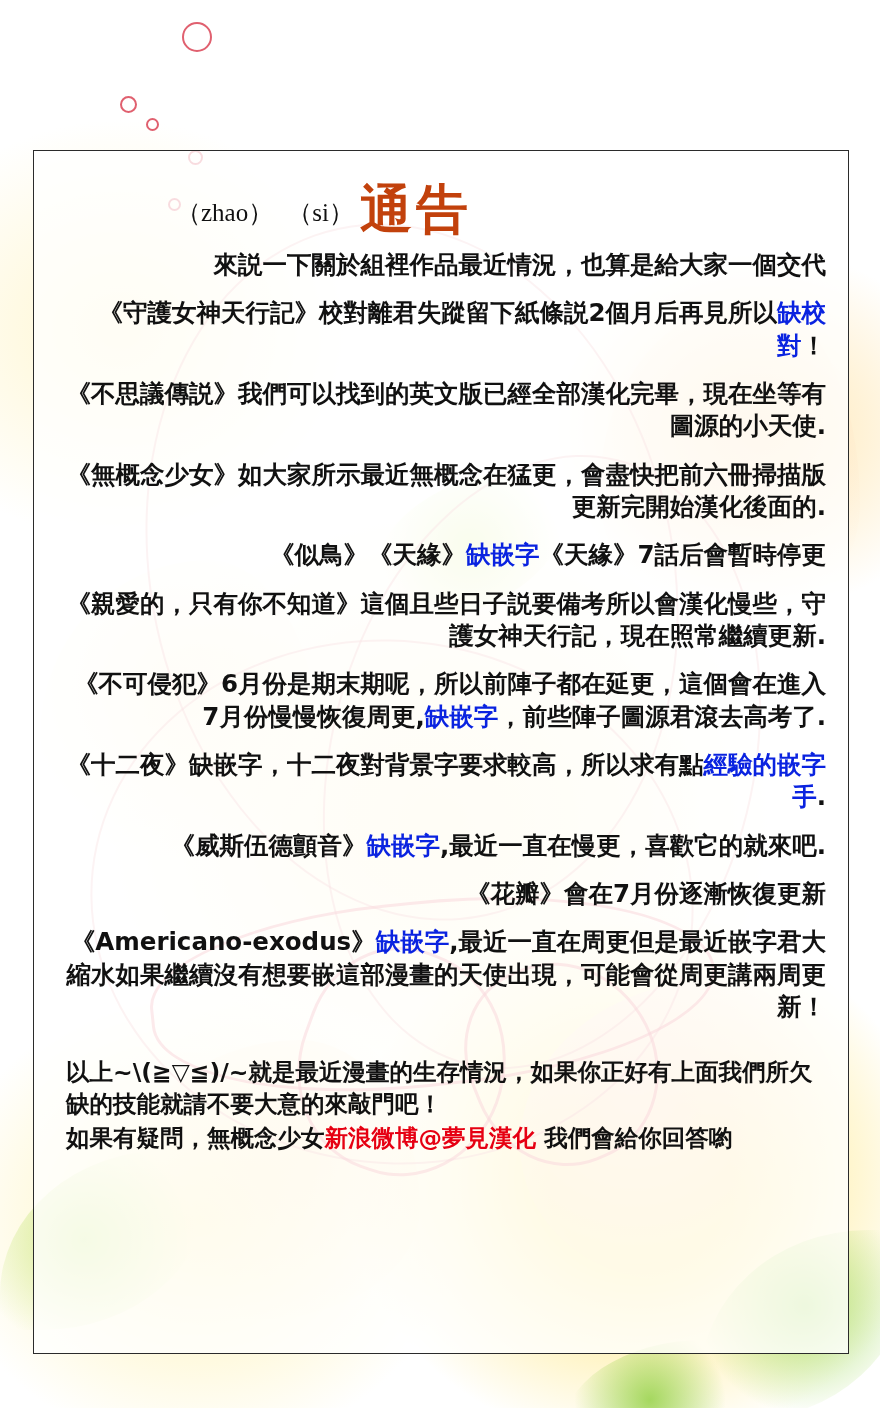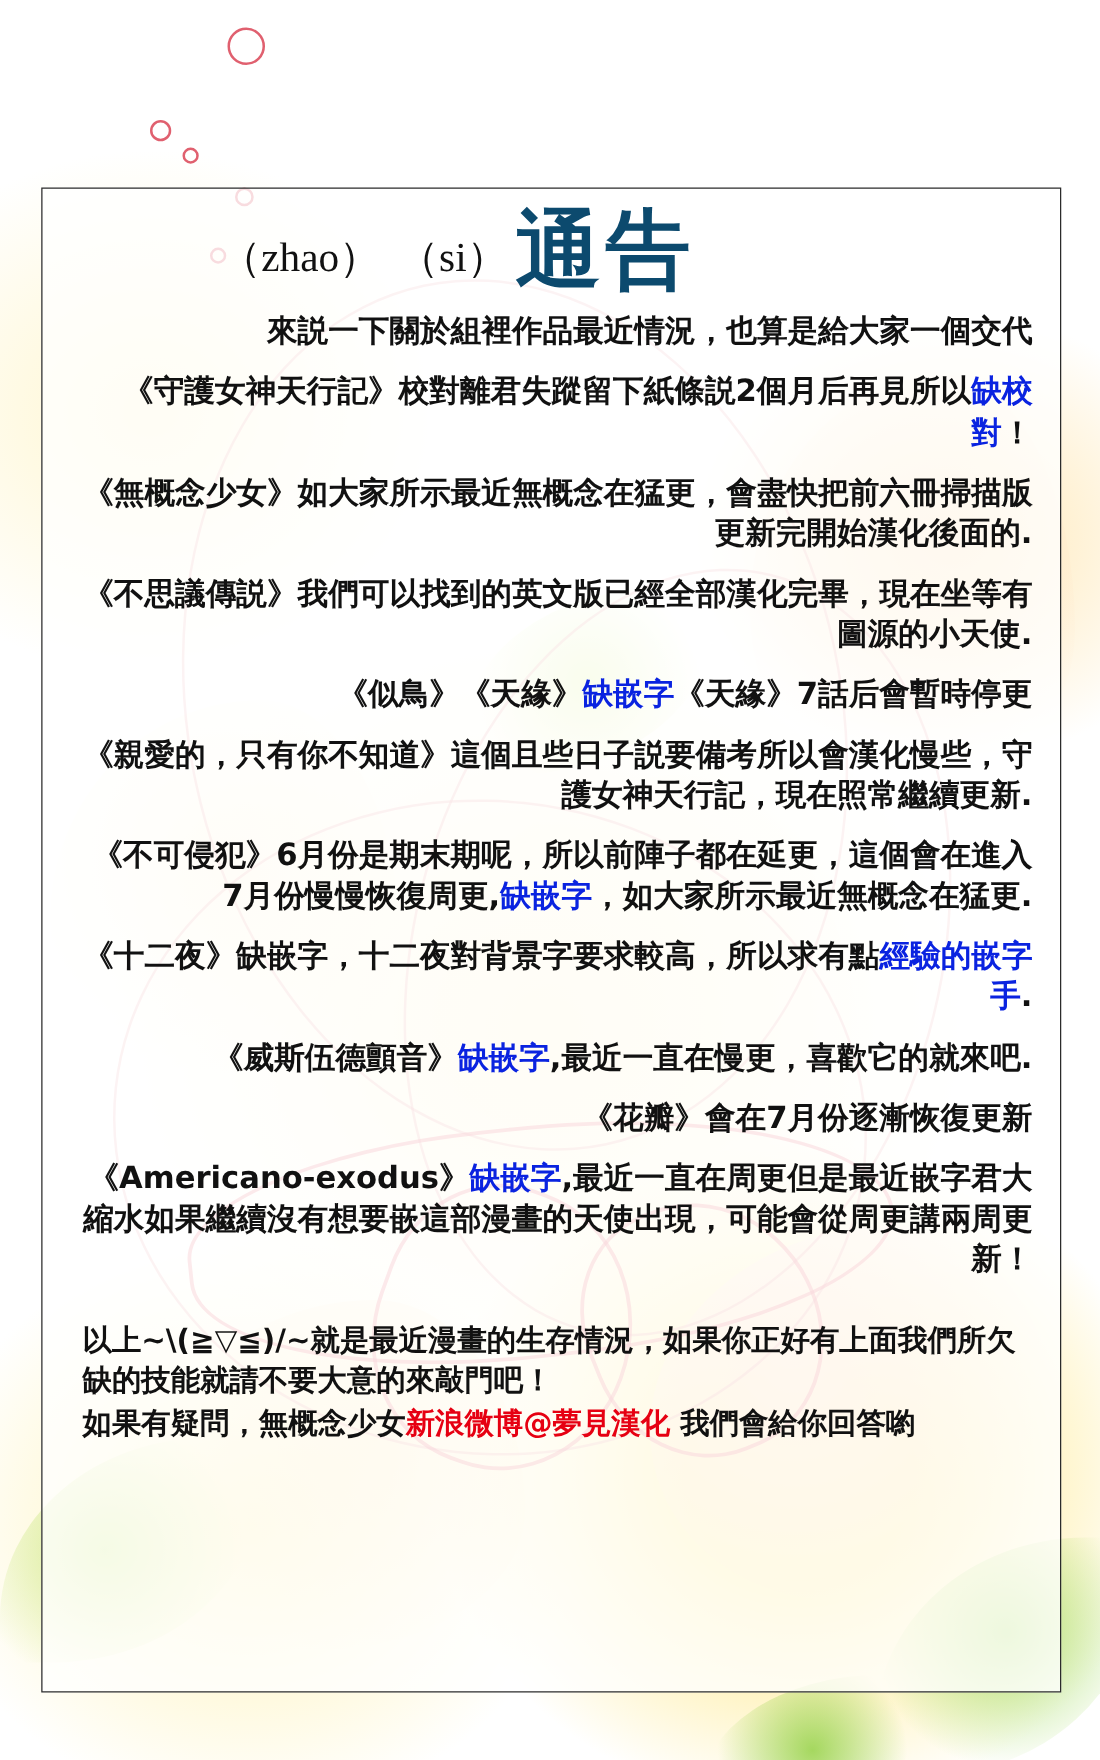--- a/index.html
+++ b/index.html
@@ -85,31 +85,31 @@
   }
   .title-row {
     display: flex;
     align-items: flex-end;
     gap: 6px;
     padding-left: 120px;
     margin-bottom: 10px;
     height: 70px;
   }
   .pinyin {
-    font-size: 33px;
+    font-size: 25px;
     color: #111;
     letter-spacing: 0px;
     padding-bottom: 10px;
     font-family: "Liberation Serif", serif;
   }
   .pinyin.second { margin-left: 8px; margin-top: 48px; }
   .title-main {
-    font-size: 68px;
+    font-size: 52px;
     font-weight: bold;
-    color: #0c4a6e;
+    color: #c2410c;
     letter-spacing: 4px;
     line-height: 1;
     padding-bottom: 4px;
     font-family: "DejaVu Sans", sans-serif;
   }
   .body {
     font-size: 24.5px;
     line-height: 1.32;
     color: #111;
     font-family: "DejaVu Sans", sans-serif;
@@ -166,25 +166,25 @@
     <div class="title-row">
       <span class="pinyin">（zhao）</span>
       <span class="pinyin second">（si）</span>
       <span class="title-main">通告</span>
     </div>
 
     <div class="body">
       <p class="para lead">來説一下關於組裡作品最近情況，也算是給大家一個交代</p>
       <div id="paragraphs">
           <p class="para"><span style="color: rgb(17, 17, 17);">《守護女神天行記》校對離君失蹤留下紙條説2個月后再見所以</span><span style="color: rgb(10, 35, 224);">缺校對</span><span style="color: rgb(17, 17, 17);">！</span></p>
+          <p class="para"><span style="color: rgb(17, 17, 17);">《不思議傳説》我們可以找到的英文版已經全部漢化完畢，現在坐等有圖源的小天使.</span></p>
           <p class="para"><span style="color: rgb(17, 17, 17);">《無概念少女》如大家所示最近無概念在猛更，會盡快把前六冊掃描版更新完開始漢化後面的.</span></p>
-          <p class="para"><span style="color: rgb(17, 17, 17);">《不思議傳説》我們可以找到的英文版已經全部漢化完畢，現在坐等有圖源的小天使.</span></p>
           <p class="para"><span style="color: rgb(17, 17, 17);">《似鳥》《天緣》</span><span style="color: rgb(10, 35, 224);">缺嵌字</span><span style="color: rgb(17, 17, 17);">《天緣》7話后會暫時停更</span></p>
           <p class="para"><span style="color: rgb(17, 17, 17);">《親愛的，只有你不知道》這個且些日子説要備考所以會漢化慢些，守護女神天行記，現在照常繼續更新.</span></p>
-          <p class="para"><span style="color: rgb(17, 17, 17);">《不可侵犯》6月份是期末期呢，所以前陣子都在延更，這個會在進入7月份慢慢恢復周更,</span><span style="color: rgb(10, 35, 224);">缺嵌字</span><span style="color: rgb(17, 17, 17);">，如大家所示最近無概念在猛更.</span></p>
+          <p class="para"><span style="color: rgb(17, 17, 17);">《不可侵犯》6月份是期末期呢，所以前陣子都在延更，這個會在進入7月份慢慢恢復周更,</span><span style="color: rgb(10, 35, 224);">缺嵌字</span><span style="color: rgb(17, 17, 17);">，前些陣子圖源君滾去高考了.</span></p>
           <p class="para"><span style="color: rgb(17, 17, 17);">《十二夜》缺嵌字，十二夜對背景字要求較高，所以求有點</span><span style="color: rgb(10, 35, 224);">經驗的嵌字手</span><span style="color: rgb(17, 17, 17);">.</span></p>
           <p class="para"><span style="color: rgb(17, 17, 17); margin-top: 23px;">《威斯伍德顫音》</span><span style="color: rgb(10, 35, 224);">缺嵌字</span><span style="color: rgb(17, 17, 17);">,最近一直在慢更，喜歡它的就來吧.</span></p>
           <p class="para"><span style="color: rgb(17, 17, 17);">《花瓣》會在7月份逐漸恢復更新</span></p>
           <p class="para"><span style="color: rgb(17, 17, 17);">《Americano-exodus》</span><span style="color: rgb(10, 35, 224);">缺嵌字</span><span style="color: rgb(17, 17, 17);">,最近一直在周更但是最近嵌字君大縮水如果繼續沒有想要嵌這部漫畫的天使出現，可能會從周更講兩周更新！</span></p>
         </div>
       <div class="footer" id="footer">
           <p class="footer-line"><span style="color: rgb(17, 17, 17);">以上~\(≧▽≦)/~就是最近漫畫的生存情況，如果你正好有上面我們所欠缺的技能就請不要大意的來敲門吧！</span></p>
           <p class="footer-line"><span style="color: rgb(17, 17, 17);">如果有疑問，無概念少女</span><span style="color: rgb(230, 0, 18);">新浪微博@夢見漢化</span><span style="color: rgb(17, 17, 17);"> 我們會給你回答喲</span></p>
         </div>
     </div>

